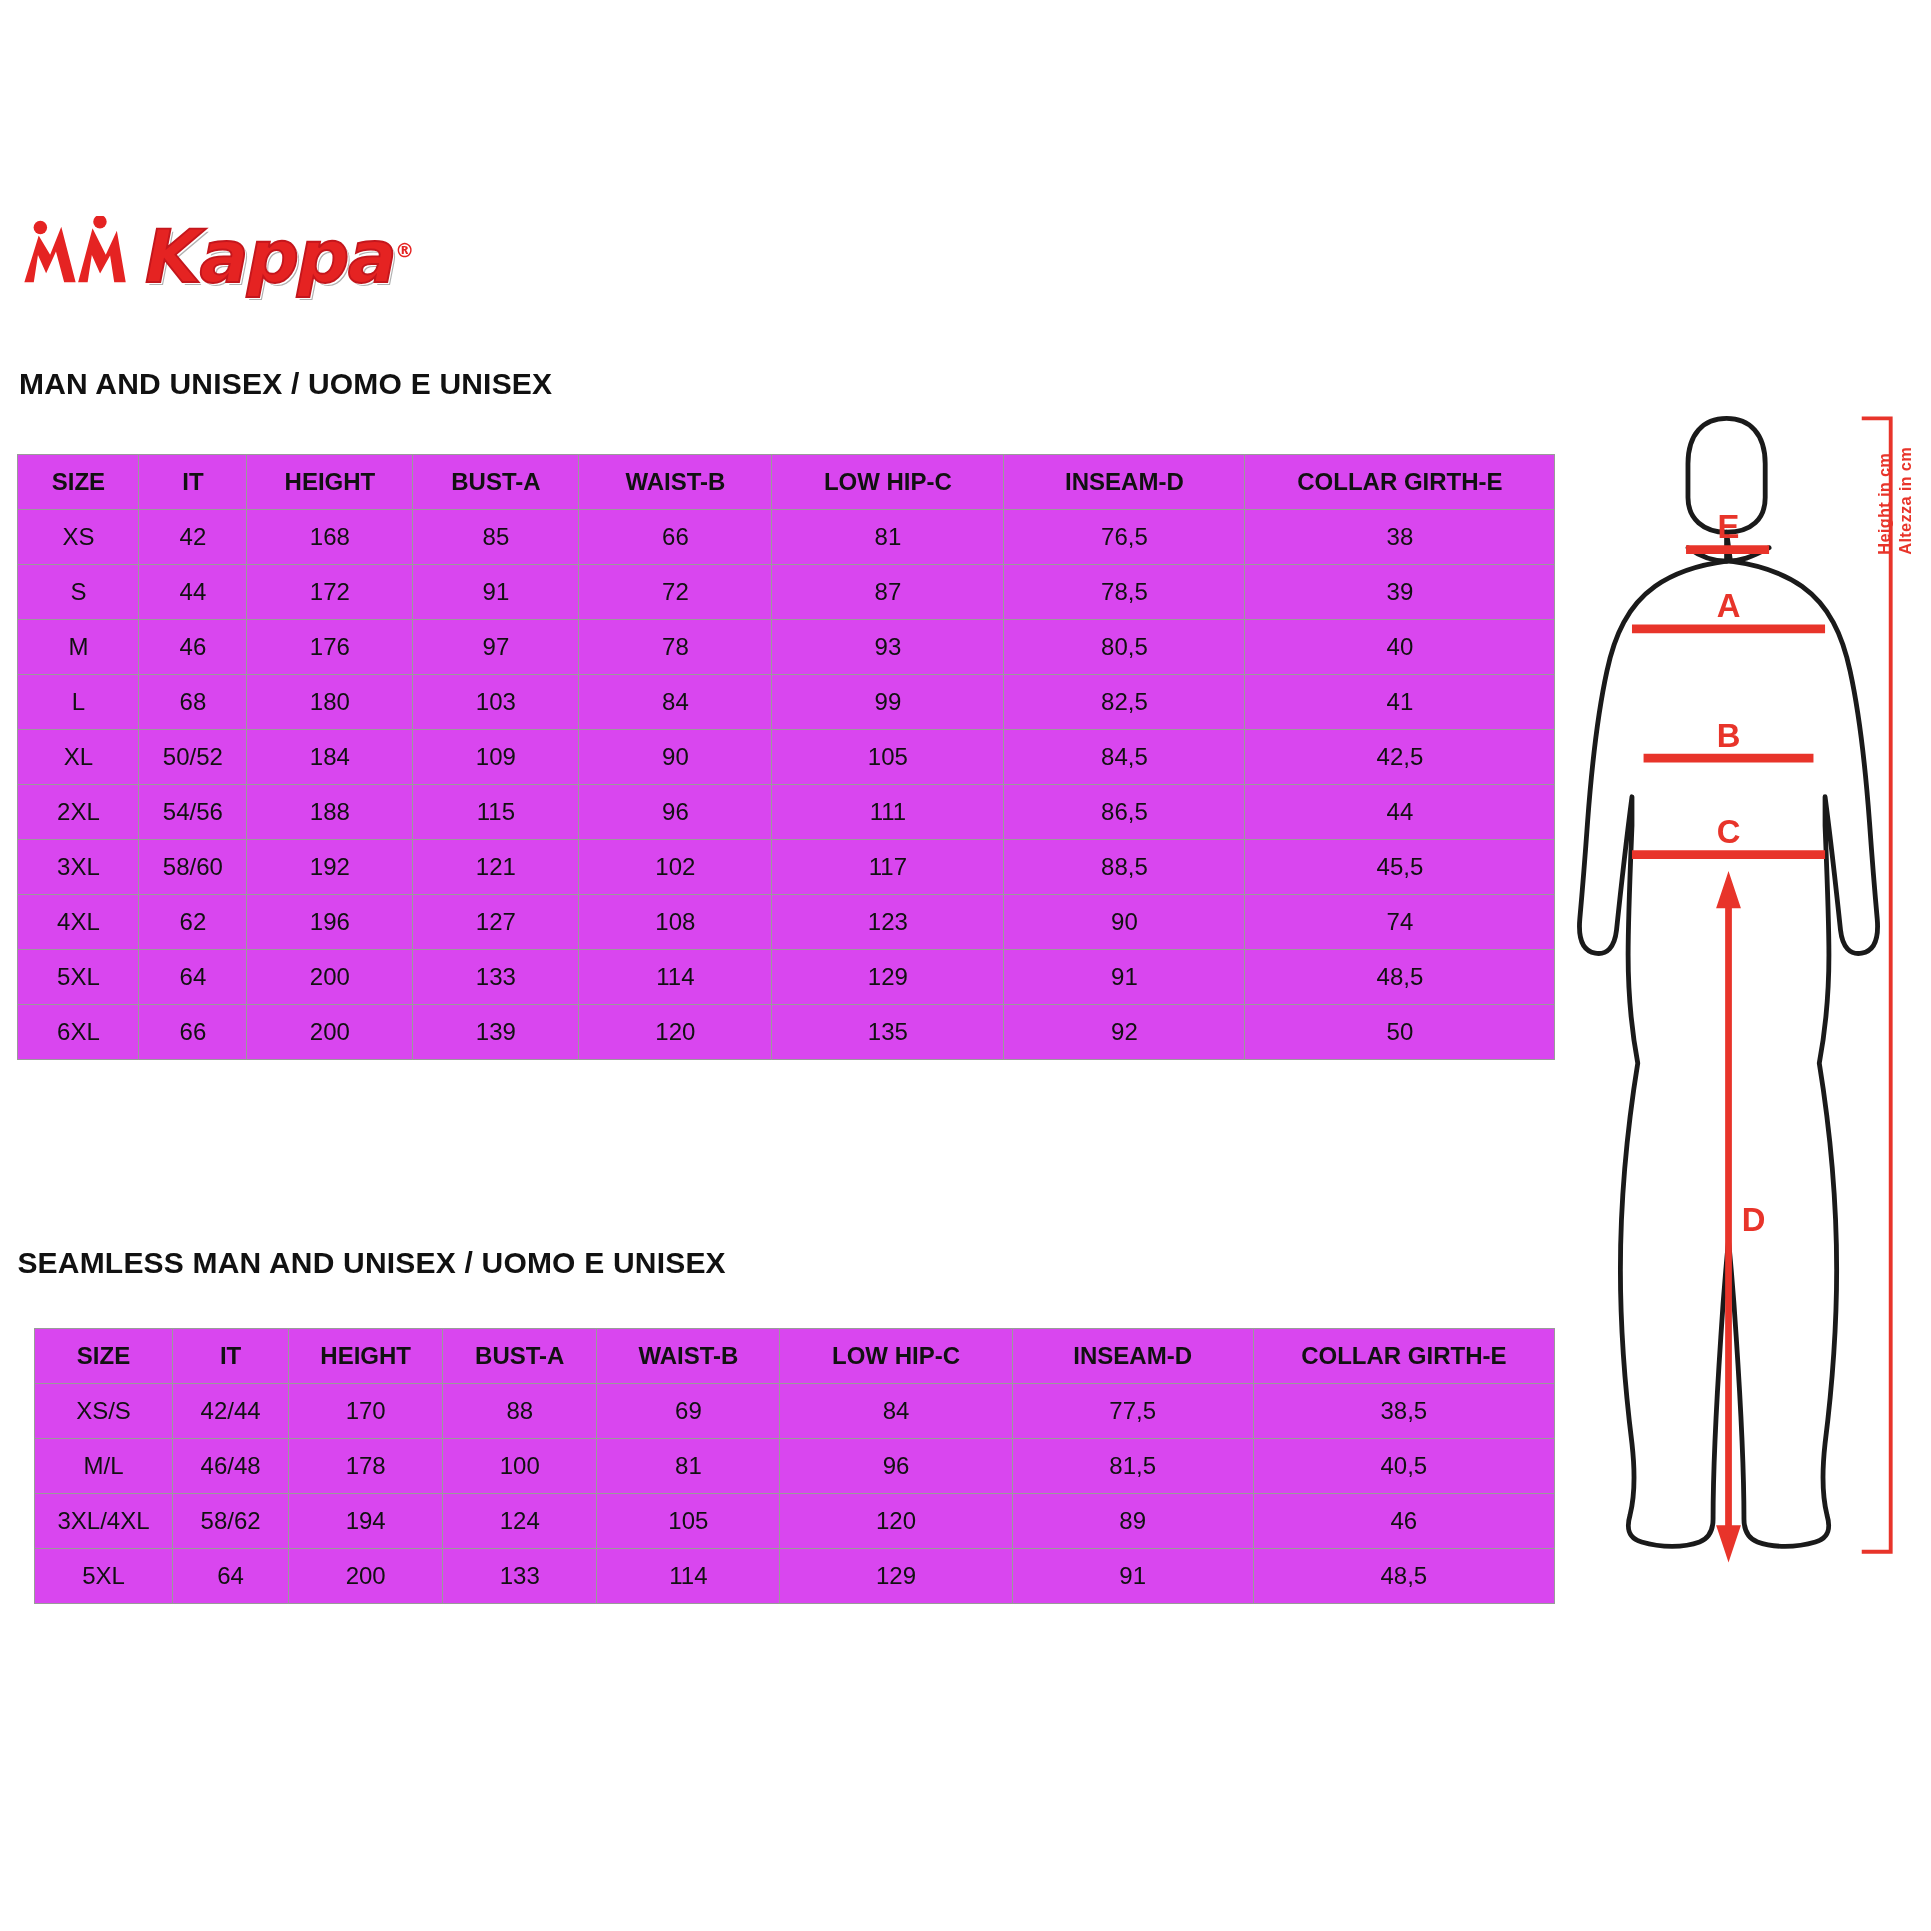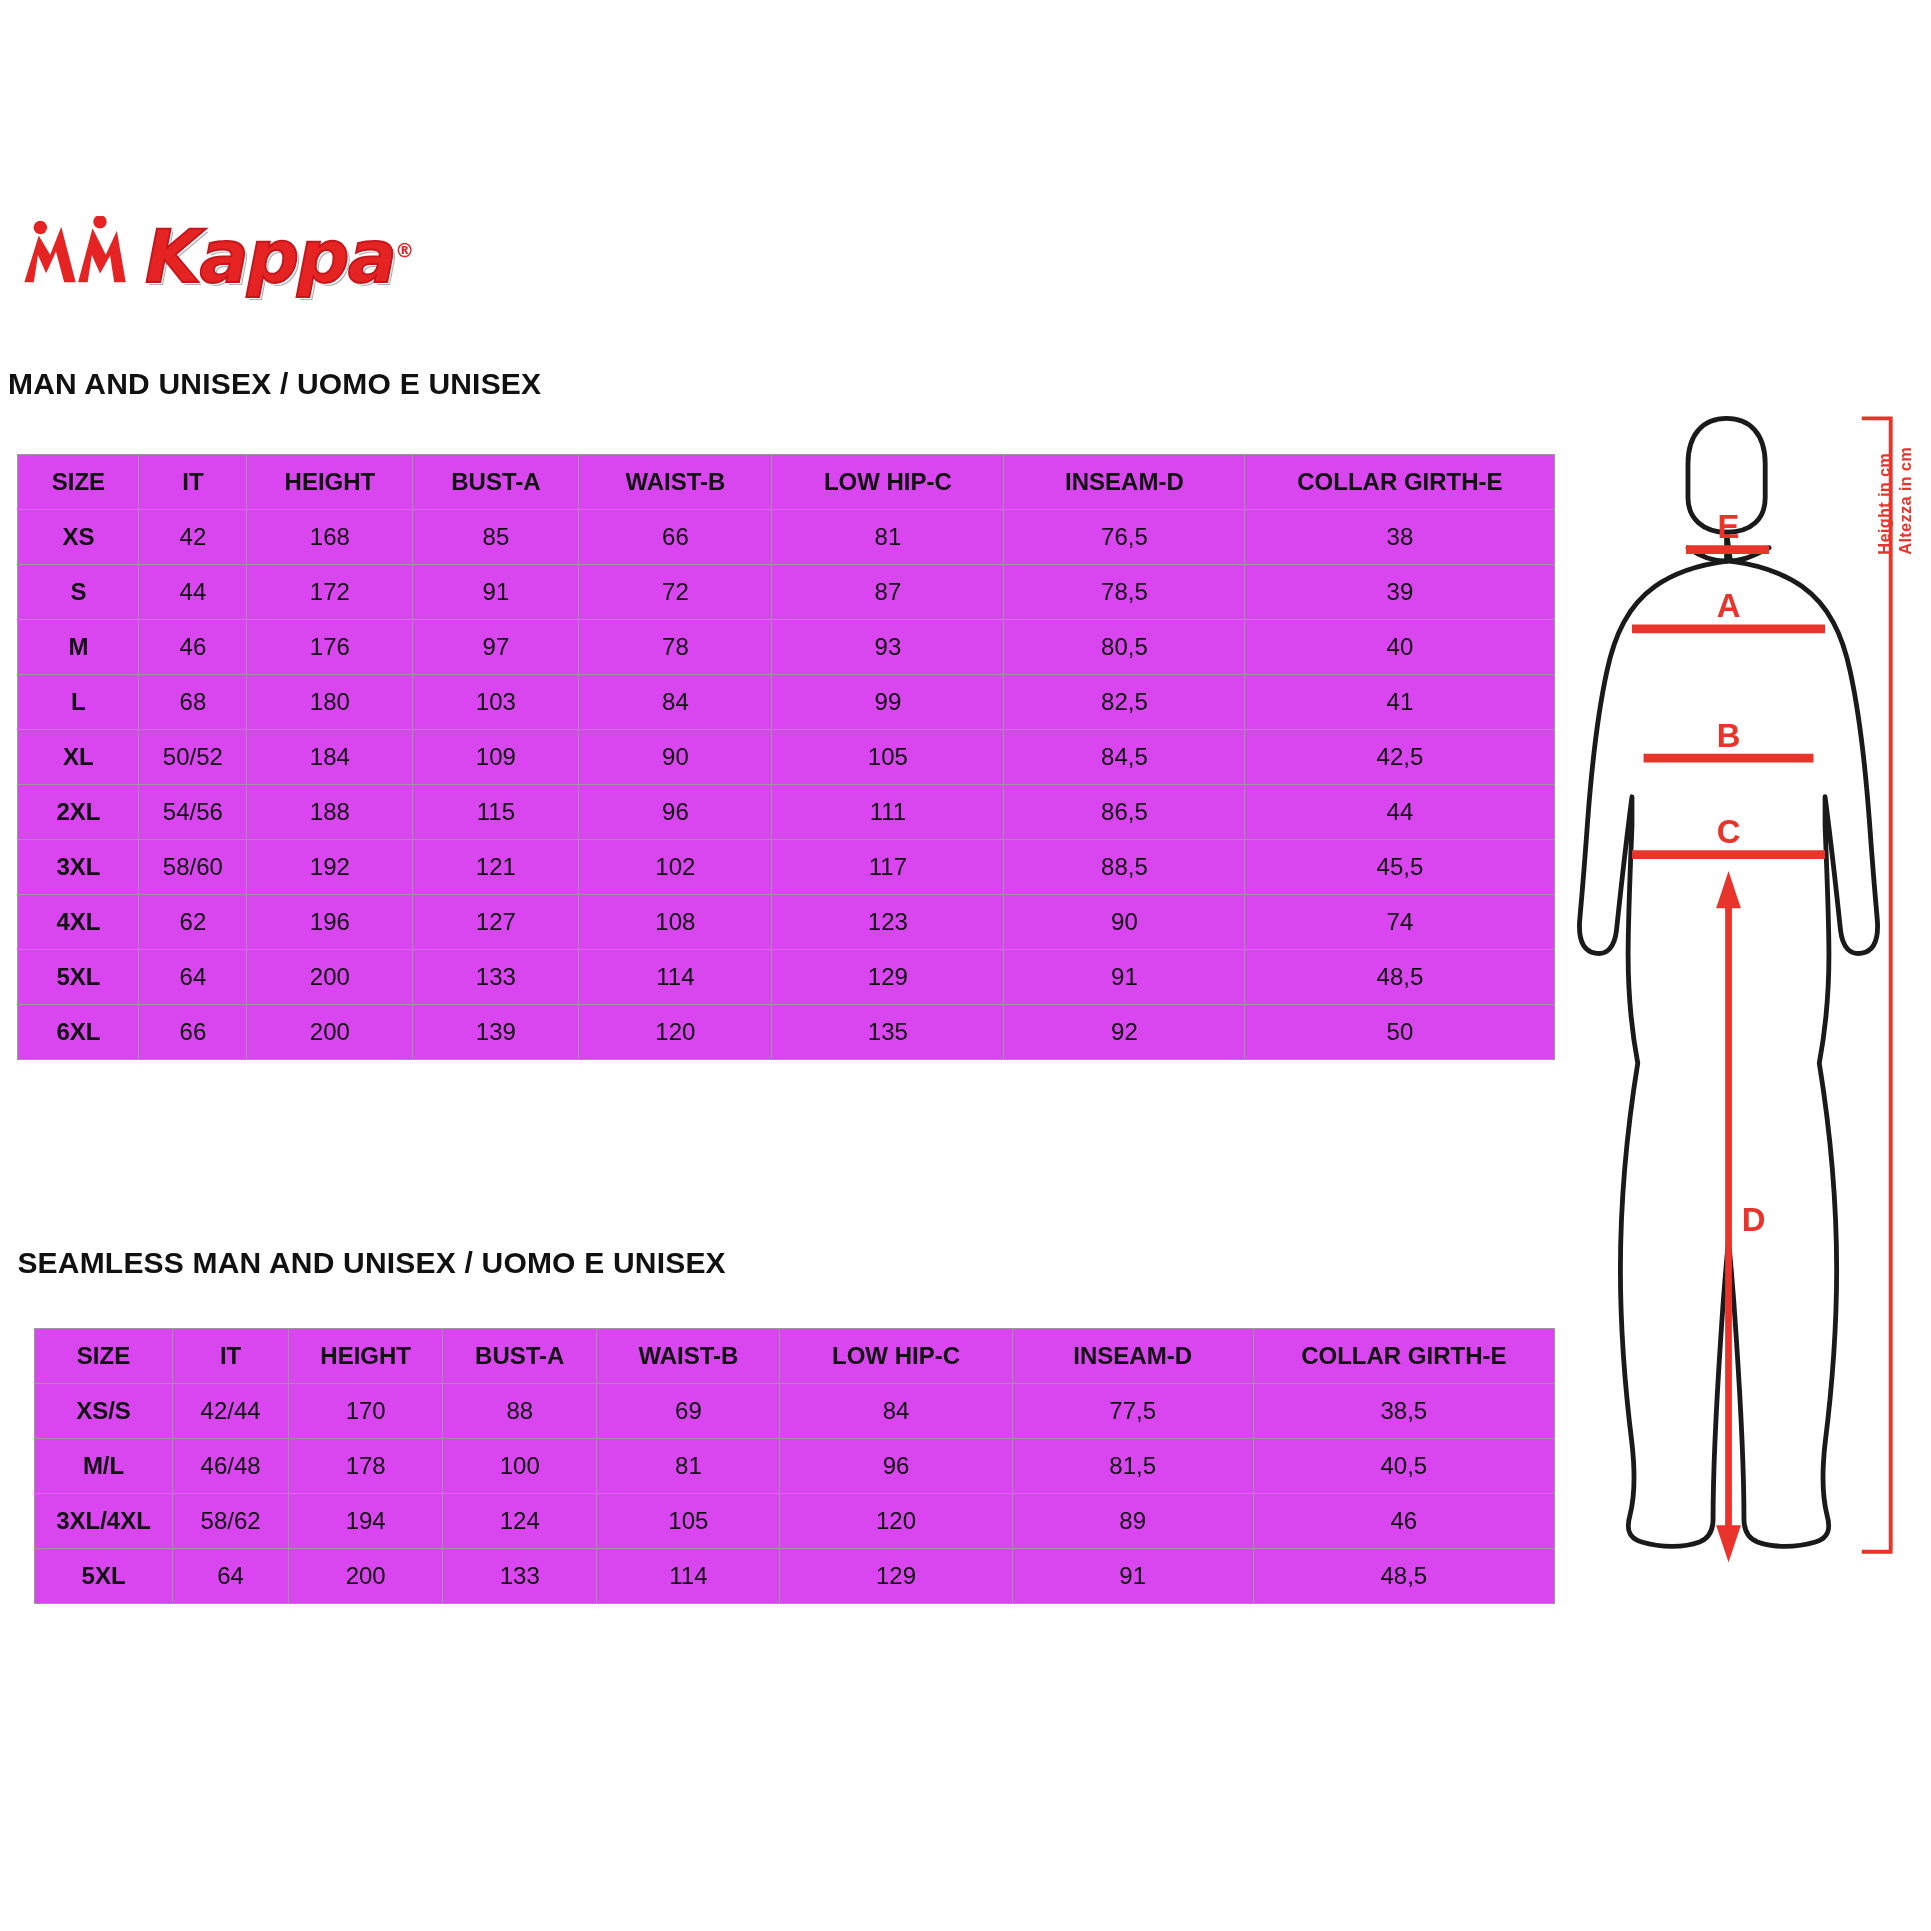--- a/index.html
+++ b/index.html
@@ -58,21 +58,21 @@
 
   
   .section-title {
     position: absolute;
     font-size: 30px;
     font-weight: bold;
     color: #111111;
     letter-spacing: 0.2px;
     white-space: nowrap;
   }
-  #title-man { left: 8px; top: 367px; }
+  #title-man { left: 19px; top: 367px; }
   #title-seamless { left: 17.4px; top: 1246px; }
 
   
   table.size-table {
     position: absolute;
     border-collapse: collapse;
     background: #d946ef;
     table-layout: fixed;
   }
   table.size-table th,
@@ -83,21 +83,21 @@
     color: #111111;
     height: 55px;
     padding: 0 3.9px;
     box-sizing: border-box;
   }
   table.size-table th {
     font-weight: bold;
     font-size: 24px;
   }
   table.size-table td.size-cell {
-    font-weight: bold;
+    font-weight: normal;
   }
   table.size-table td {
     font-weight: normal;
   }
 
   #table-man { left: 17.4px; top: 454px; width: 1537px; }
   #table-man col.c0 { width: 121px; }
   #table-man col.c1 { width: 108px; }
   #table-man col.c2 { width: 166px; }
   #table-man col.c3 { width: 166px; }

